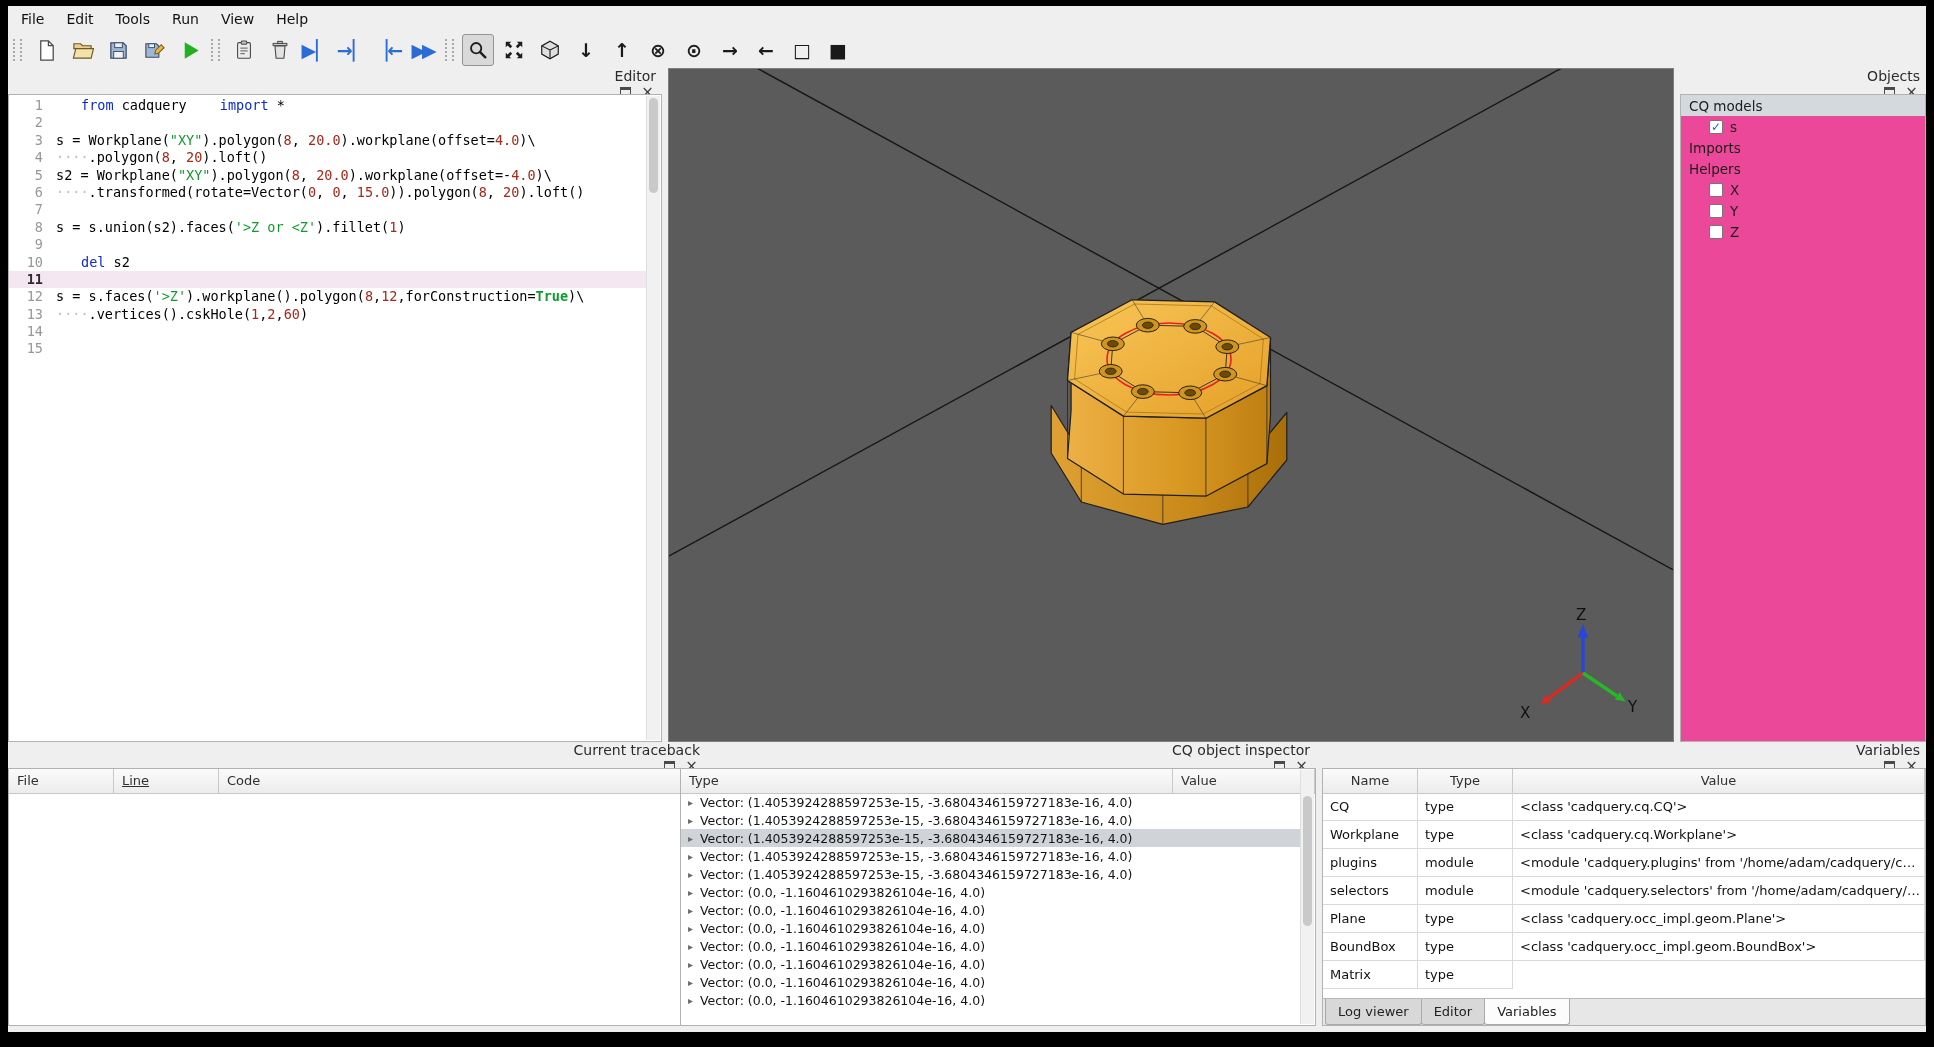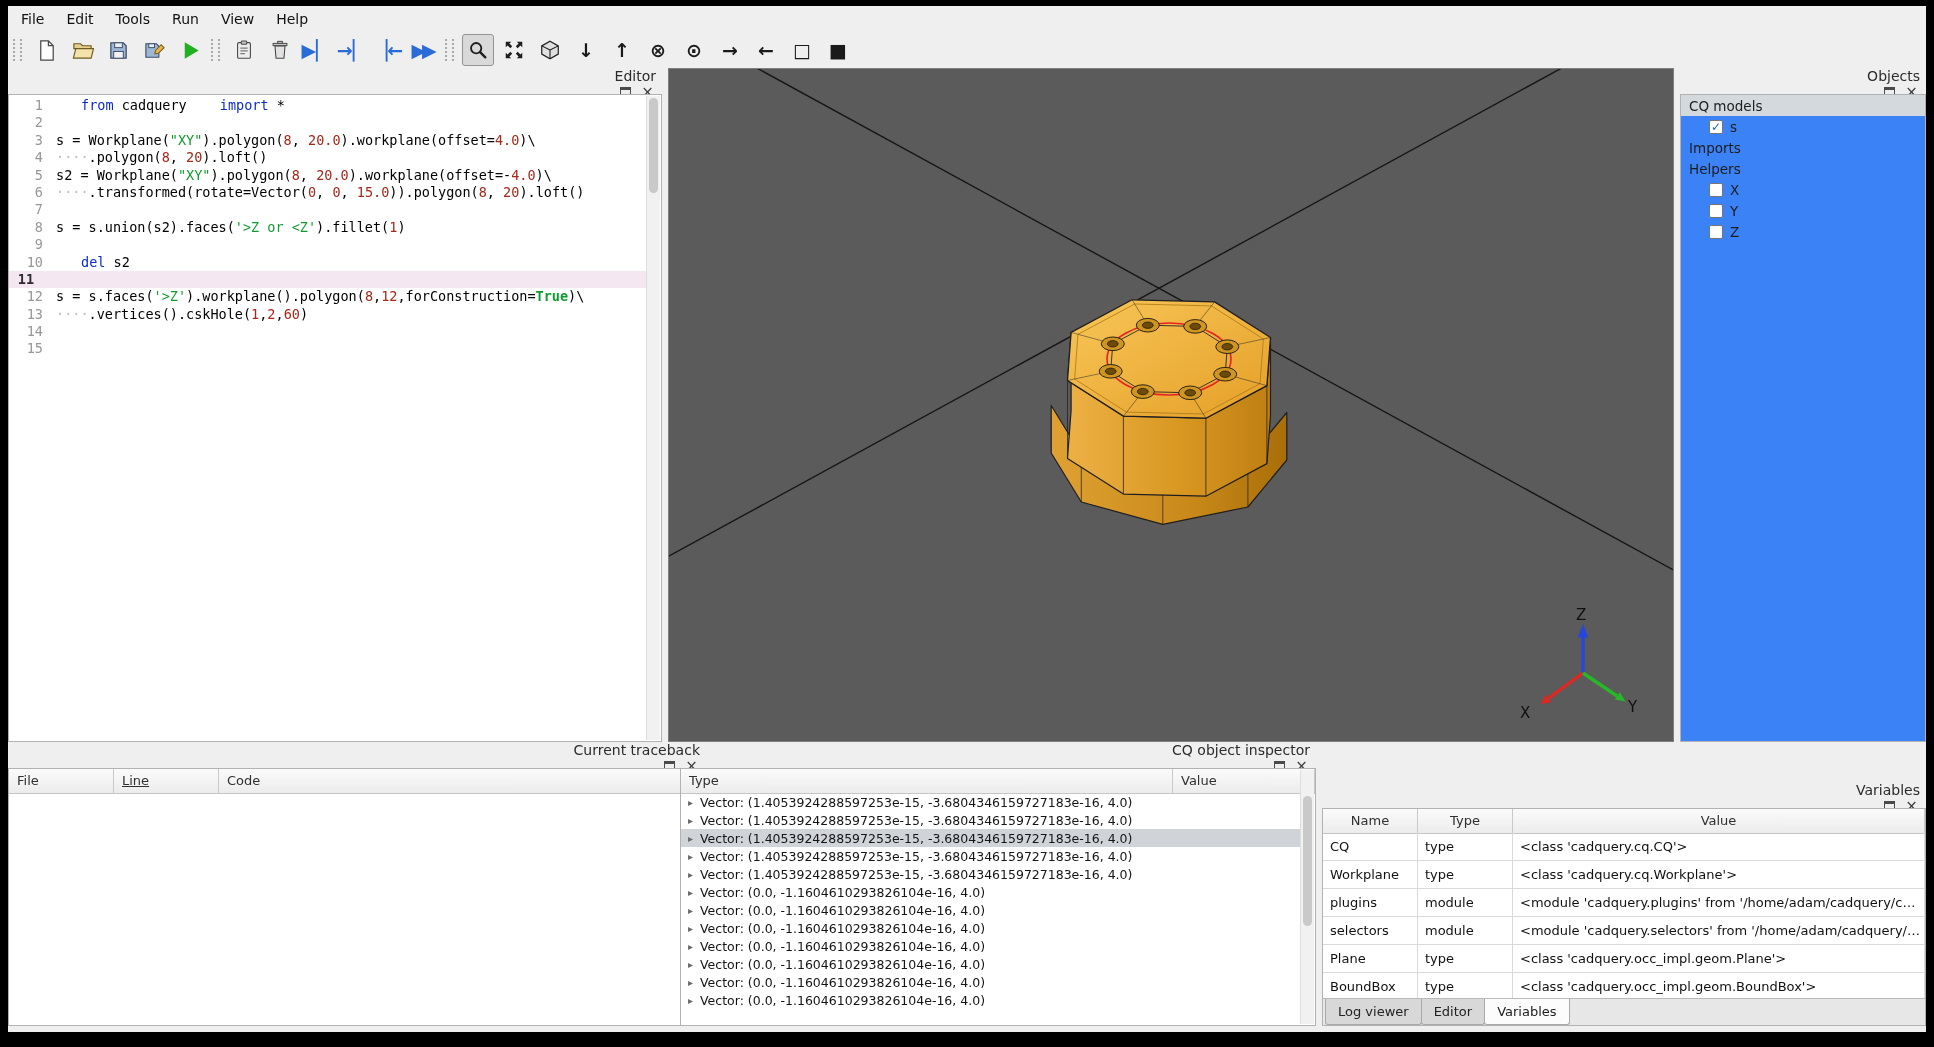--- a/index.html
+++ b/index.html
@@ -32,38 +32,38 @@
   .float-box{display:inline-block;width:9px;height:7px;border:1.5px solid #4a4a4a;border-top-width:3px;}
   .panel-body{position:absolute;left:0;right:0;top:26px;bottom:0;background:#fff;border:1px solid #b2b2b2;overflow:hidden;}
 
   
   .editor-panel{left:0;width:654px;}
   .editor-body{font-family:"DejaVu Sans Mono",monospace;font-size:13.5px;}
   .editor-lines{position:absolute;left:0;top:2px;right:14px;}
   .code-line{display:flex;height:17.4px;line-height:17.4px;white-space:pre;}
   .code-line.current{background:#f5e7f2;}
   .gutter-num{width:34px;padding-right:10px;text-align:right;color:#979797;flex:none;}
-  .code-line.current .gutter-num{color:#2b2b2b;font-weight:bold;text-align:center;}
+  .code-line.current .gutter-num{color:#2b2b2b;font-weight:bold;}
   .code-text{padding-left:3px;color:#000;}
   .tk-k{color:#0b2ad0;margin-left:25px;}
   .tk-s{color:#0f9b2e;}
   .tk-n{color:#a5281a;}
   .tk-b{color:#0f9b2e;font-weight:bold;}
   .tk-w{color:#bdbdbd;}
   .vscroll{position:absolute;top:1px;right:1px;bottom:1px;width:13px;background:#f1f1f1;border-left:1px solid #dedede;}
   .vthumb{position:absolute;left:2px;right:2px;background:#c9c9c9;border-radius:5px;}
 
   
   .viewport{position:absolute;left:660px;top:0;width:1006px;height:674px;background:#5b5b5b;border:1px solid #7e7e7e;box-sizing:border-box;}
   .viewport svg{display:block;}
   .axis-label{font-family:"DejaVu Sans",sans-serif;font-size:15px;fill:#101010;}
 
   
   .objects-panel{left:1672px;width:246px;}
-  .objects-body{background:#3b82f6;}
+  .objects-body{background:#ec4899;}
   .tree-row{height:21px;display:flex;align-items:center;padding-left:8px;font-size:13.5px;color:#1d1d1d;}
   .tree-row.section{background:#d3d9dd;}
   .checkbox{width:14px;height:14px;box-sizing:border-box;border:1px solid #767676;background:#fff;border-radius:2px;
             display:inline-flex;align-items:center;justify-content:center;font-size:12px;font-weight:bold;color:#1b5fd0;margin-right:7px;flex:none;}
 
   
   .tbl-header{position:absolute;left:0;right:0;top:0;height:24px;display:flex;
               background:linear-gradient(#fbfbfb,#ececec);border-bottom:1px solid #c6c6c6;}
   .hdr-cell{box-sizing:border-box;border-right:1px solid #c9c9c9;padding:0 8px;line-height:23px;font-size:13px;color:#303030;
             white-space:nowrap;overflow:hidden;flex:none;}
@@ -73,21 +73,21 @@
 
   
   .inspector-panel{left:672px;width:636px;}
   .insp-rows{position:absolute;left:0;right:14px;top:24px;bottom:0;overflow:hidden;}
   .insp-row{height:18px;display:flex;align-items:center;font-size:12.5px;color:#141414;white-space:nowrap;}
   .insp-row.selected{background:#d0d4d8;}
   .tri{color:#6a6a6a;font-size:10px;margin:0 7px 0 7px;flex:none;}
   .insp-text{overflow:hidden;text-align:center;}
 
   
-  .variables-panel{left:1314px;width:604px;margin-top:40px;}
+  .variables-panel{left:1314px;width:604px;}
   .var-rows{position:absolute;left:0;right:0;top:24px;bottom:26px;overflow:hidden;}
   .var-row{display:flex;height:28px;}
   .var-cell{box-sizing:border-box;border-right:1px solid #d9d9d9;border-bottom:1px solid #d9d9d9;
             padding:0 7px;line-height:27px;font-size:13px;color:#111;white-space:nowrap;overflow:hidden;flex:none;}
   .var-name{width:95px;}
   .var-type{width:95px;}
   .var-value{flex:1 1 auto;}
   .tabs-bar{position:absolute;left:0;right:0;bottom:0;height:26px;background:#e7e7e7;border-top:1px solid #b9b9b9;
             display:flex;align-items:stretch;padding-left:2px;}
   .tab{padding:0 12px;display:flex;align-items:center;font-size:13px;color:#222;background:#d8d8d8;

